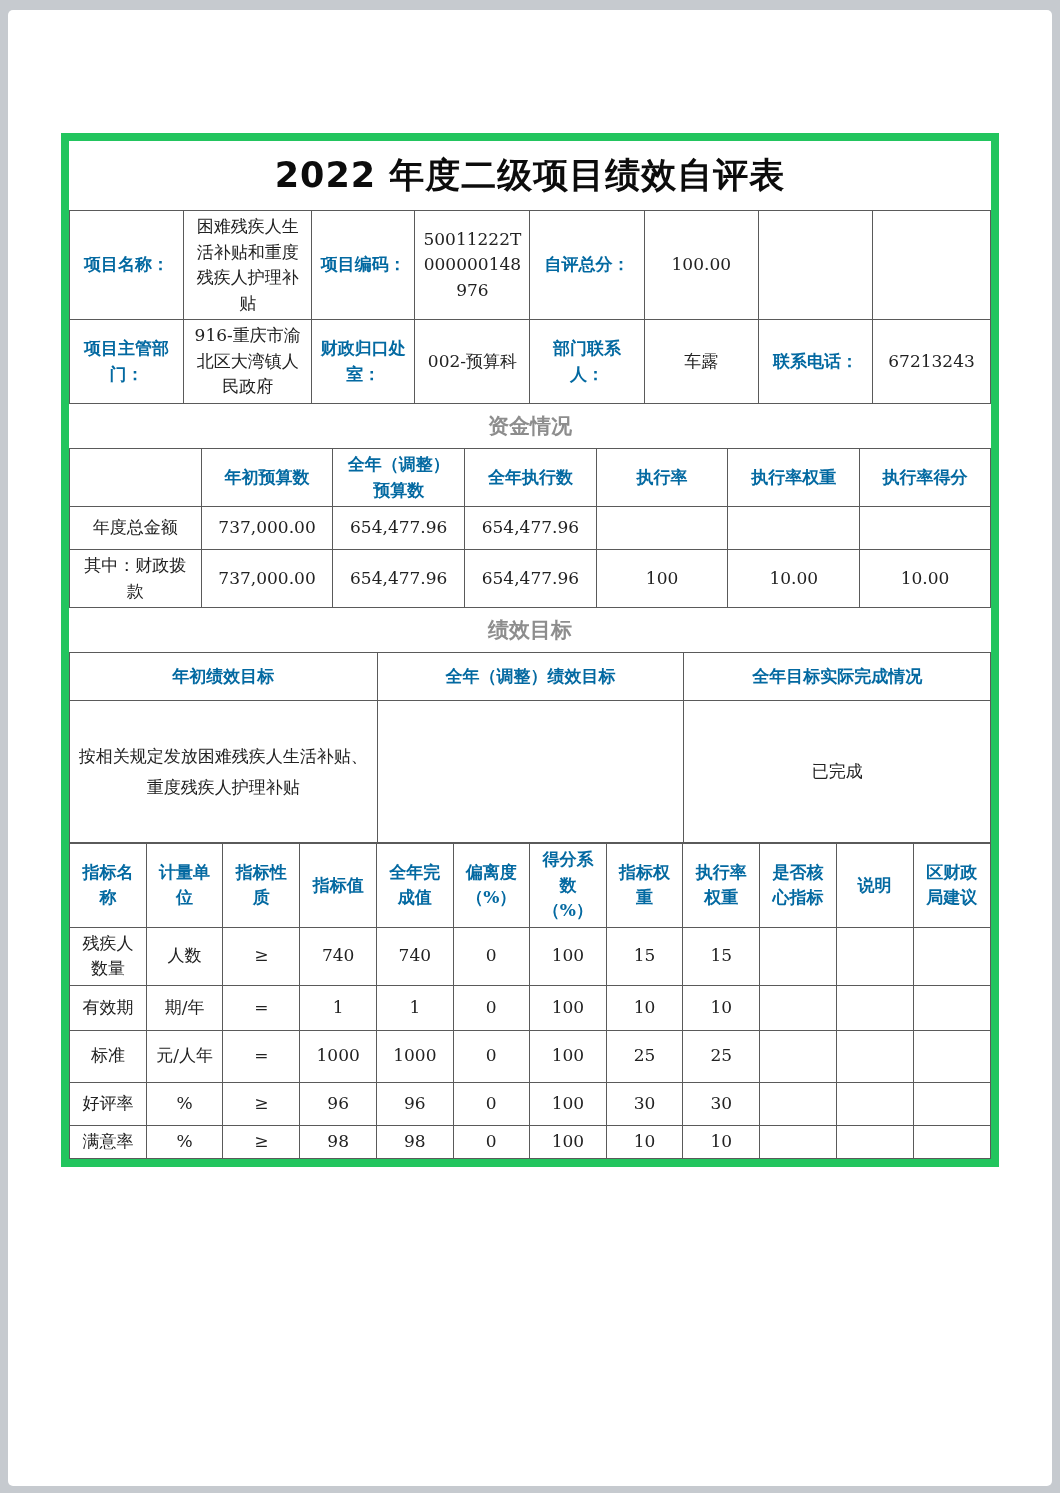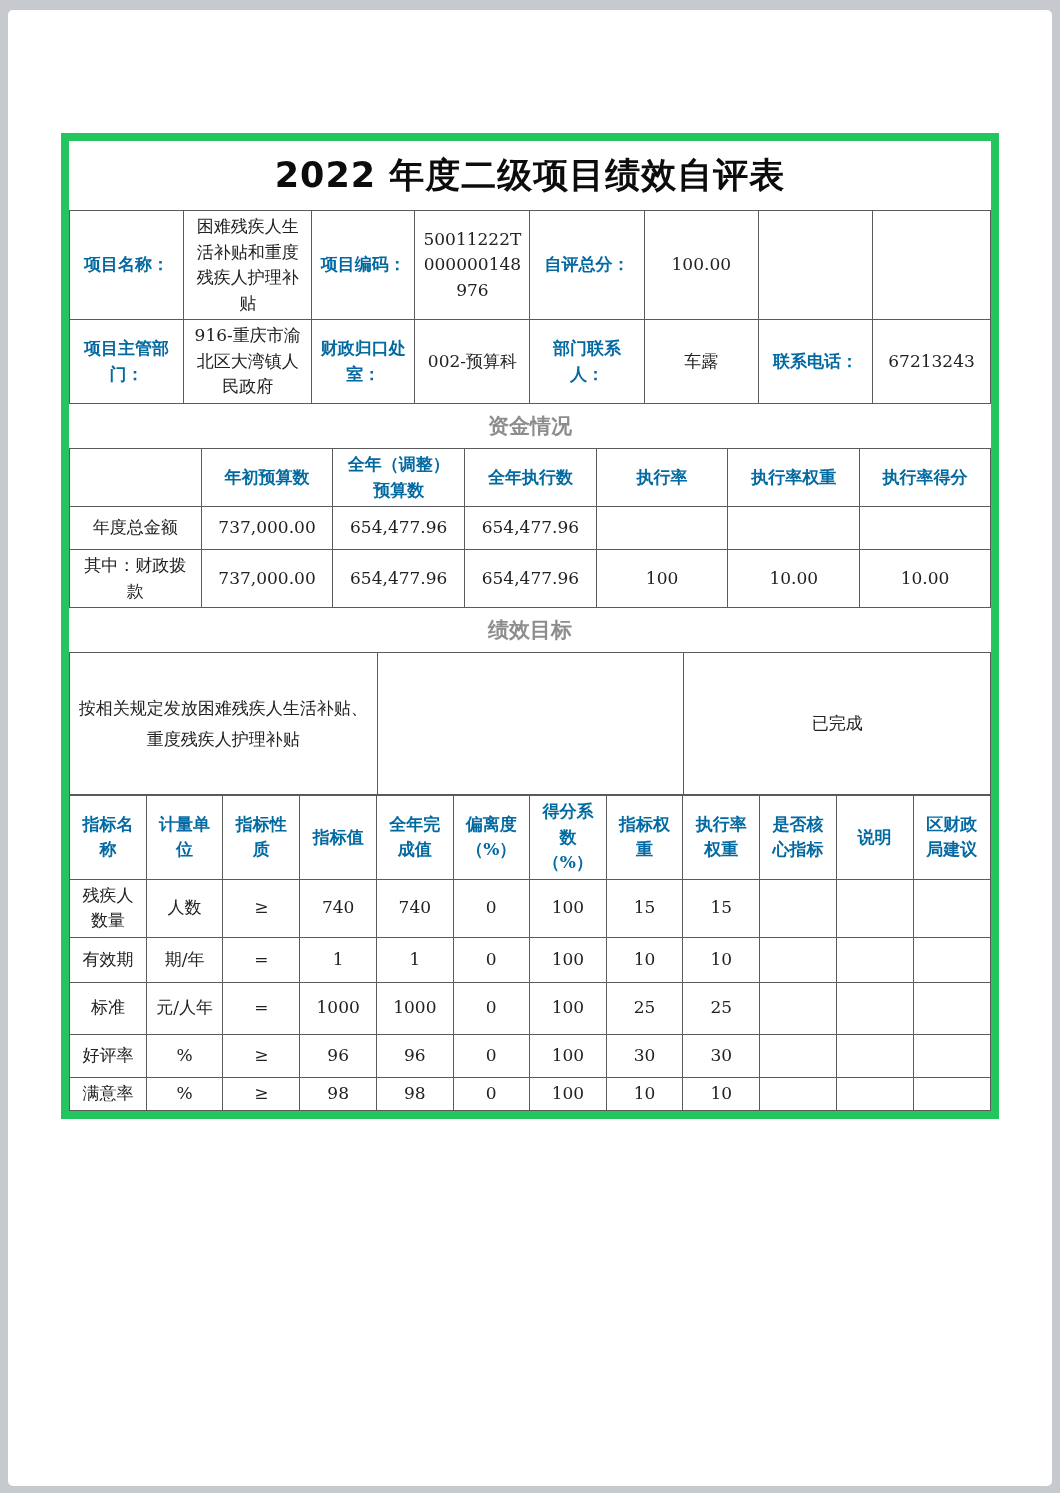--- a/index.html
+++ b/index.html
@@ -161,20 +161,25 @@
     </table>
 
     <div class="section-title">绩效目标</div>
     <table class="goals">
       <colgroup>
         <col style="width:33.4%">
           <col style="width:33.3%">
           <col style="width:33.3%">
       </colgroup>
       <tbody>
+        <tr class="hdr">
+          <td>年初绩效目标</td>
+          <td>全年（调整）绩效目标</td>
+          <td>全年目标实际完成情况</td>
+        </tr>
         <tr class="content">
           <td>按相关规定发放困难残疾人生活补贴、重度残疾人护理补贴</td>
           <td></td>
           <td>已完成</td>
         </tr>
       </tbody>
     </table>
 
     <table class="ind">
       <colgroup>

